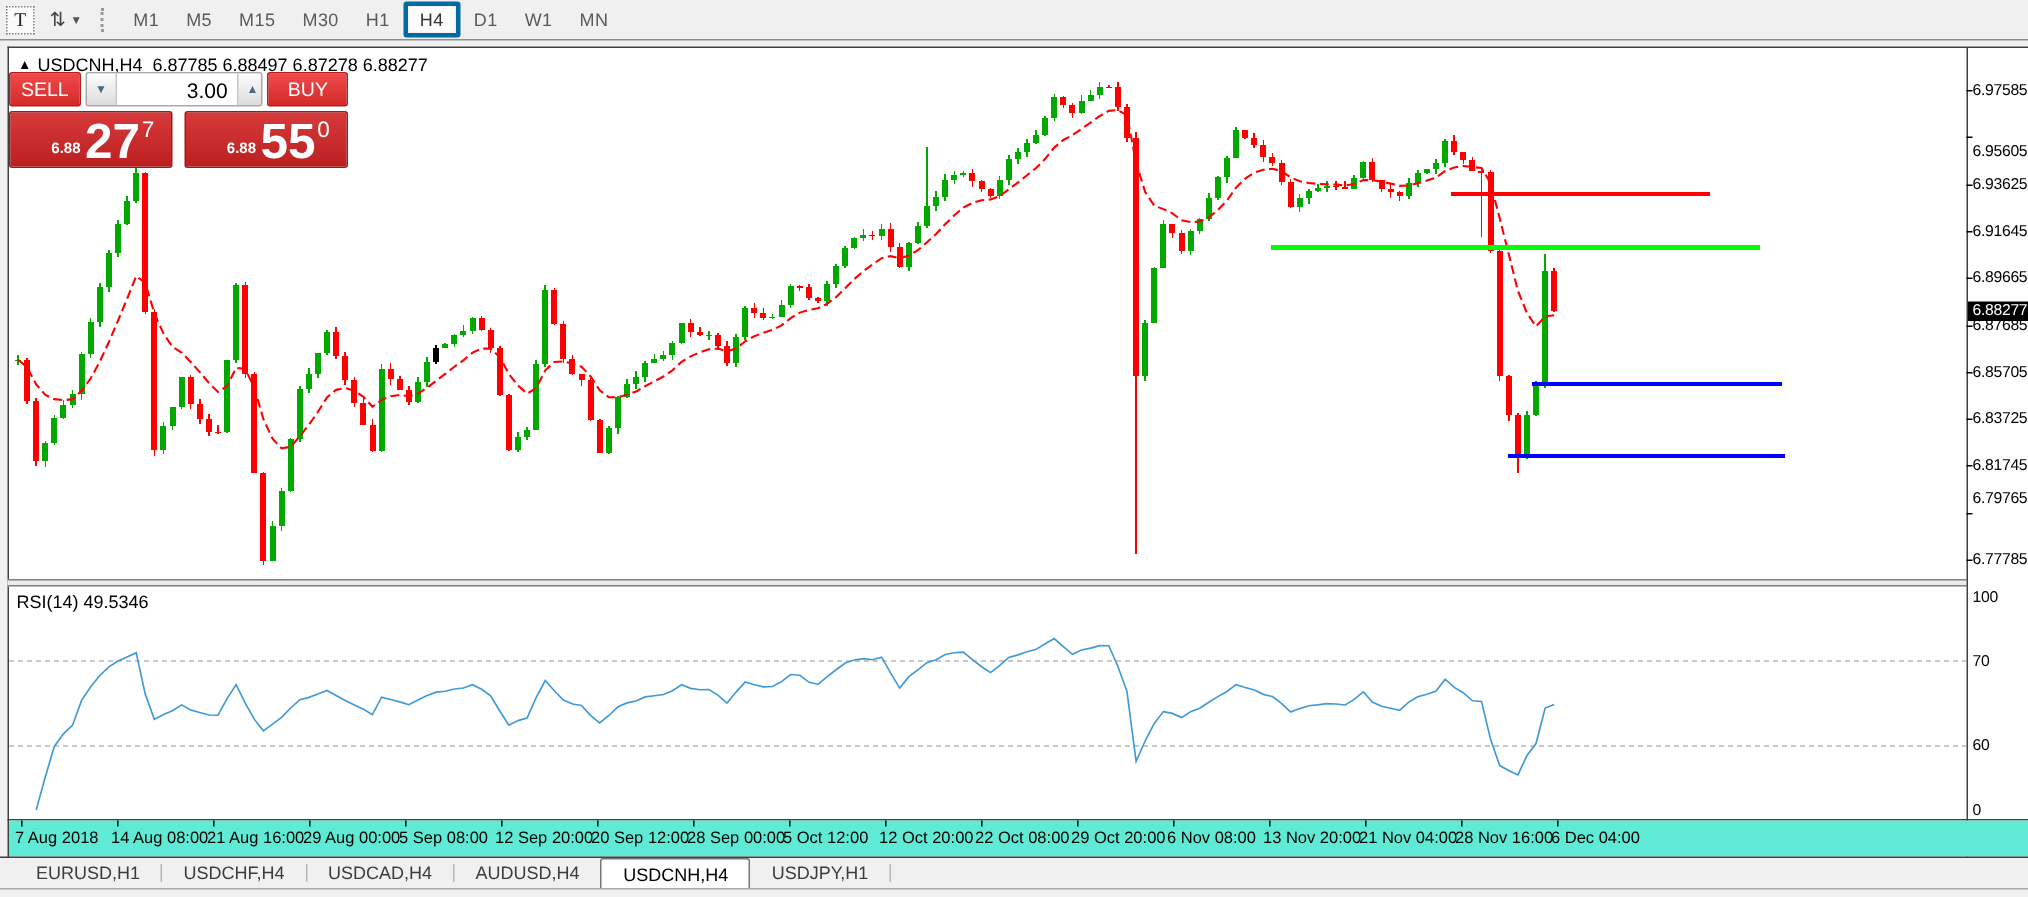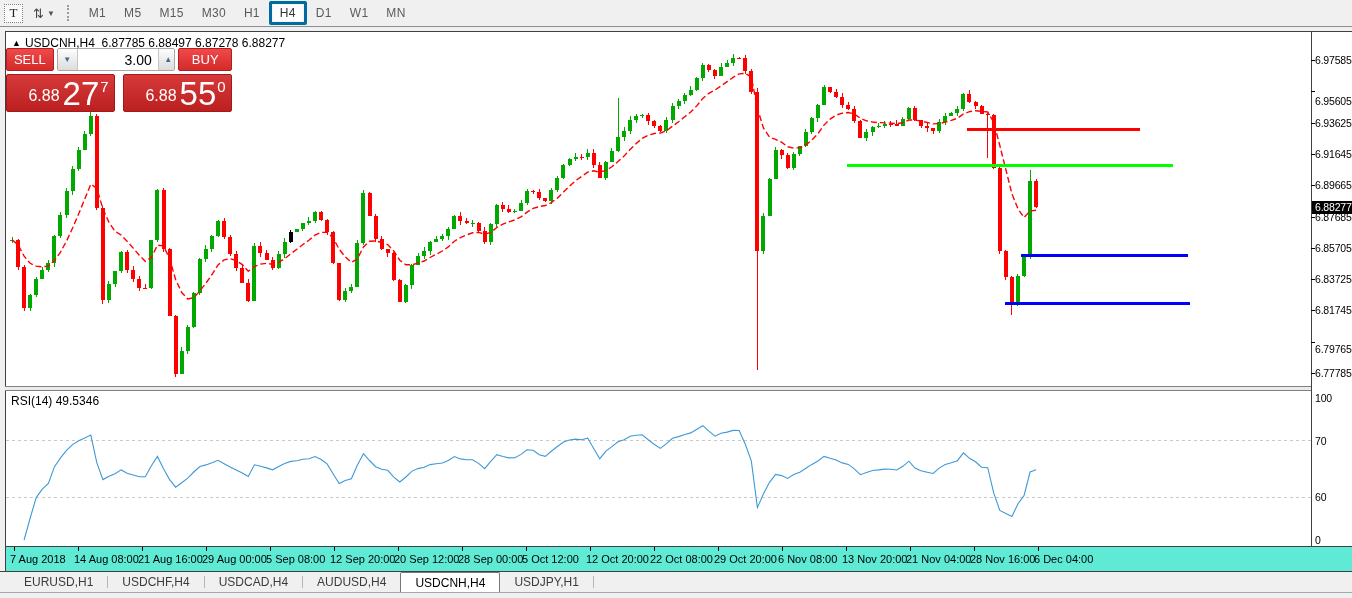--- a/index.html
+++ b/index.html
@@ -43,22 +43,22 @@
   .tbtn.sell{width:49px;}
   .tbtn.buy{width:55px;margin-left:3px;}
   .spin{display:flex;margin-left:3px;height:23px;border:1px solid #a9a9a9;border-radius:2px;overflow:hidden;box-sizing:border-box;background:#fff;}
   .spin-btn{width:20px;background:linear-gradient(#fdfdfd,#dcdcdc);border:0;color:#4a6a8a;font-size:8px;display:flex;align-items:center;justify-content:center;}
   .spin-btn.dn{border-right:1px solid #c5c5c5;}
   .spin-btn.up{border-left:1px solid #c5c5c5;}
   .spin input{width:72px;border:0;outline:none;text-align:right;font-size:14px;color:#000;padding-right:6px;font-family:inherit;}
   .pricebox{margin-top:3px;width:109px;height:38px;border-radius:2px;background:linear-gradient(#d63a3a,#bc1f1f);border:1px solid #a31818;
     color:#fff;display:flex;align-items:flex-end;justify-content:center;box-sizing:border-box;padding-bottom:2px;}
   .pricebox + .pricebox{margin-left:8px;}
-  .pb-base{font-size:16px;font-weight:normal;margin-right:3px;margin-bottom:4px;margin-left:16px;}
-  .pb-big{font-size:33px;line-height:30px;}
+  .pb-base{font-size:10px;font-weight:bold;margin-right:3px;margin-bottom:4px;margin-left:16px;}
+  .pb-big{font-size:33px;line-height:30px;font-weight:bold;}
   .pb-sup{font-size:15px;margin-bottom:14px;margin-left:1px;}
   
   .tabbar{left:0;top:572px;width:1352px;height:20px;background:#f0f0f0;display:flex;align-items:stretch;padding-left:10px;}
   .tab{padding:0 14px;font-size:12px;color:#3c3c3c;display:flex;align-items:center;position:relative;cursor:default;}
   .tab.active{background:#fff;border:1px solid #777;border-bottom:0;color:#000;z-index:2;border-radius:2px 2px 0 0;margin-top:0;}
   .tabdiv{width:1px;height:12px;background:#b5b5b5;align-self:center;}
   .bottomstrip{left:0;top:592px;width:1352px;height:6px;background:#f0f0f0;border-top:1px solid #a8a8a8;box-sizing:border-box;}
   svg{display:block;}
 </style>
 </head>
@@ -487,21 +487,21 @@
     <div class="axis-label" style="top: 179.2px;">6.89665</div>
     <div class="axis-tick" style="top: 185.2px;"></div>
     <div class="axis-label" style="top: 210.5px;">6.87685</div>
     <div class="axis-tick" style="top: 216.5px;"></div>
     <div class="axis-label" style="top: 241.8px;">6.85705</div>
     <div class="axis-tick" style="top: 247.8px;"></div>
     <div class="axis-label" style="top: 273.1px;">6.83725</div>
     <div class="axis-tick" style="top: 279.1px;"></div>
     <div class="axis-label" style="top: 304.4px;">6.81745</div>
     <div class="axis-tick" style="top: 310.4px;"></div>
-    <div class="axis-label" style="top: 343px;">6.79765</div>
+    <div class="axis-label" style="top: 326px;">6.79765</div>
     <div class="axis-tick" style="top: 341.7px;"></div>
     <div class="axis-label" style="top: 367px;">6.77785</div>
     <div class="axis-tick" style="top: 373px;"></div>
     <div class="axis-label" style="top: 392px;">100</div>
     <div class="axis-label" style="top: 434.6px;">70</div>
     <div class="axis-label" style="top: 491.4px;">60</div>
     <div class="axis-label" style="top: 534px;">0</div>
   </div>
 <div class="abs price-tag" id="priceTag" style="top: 200.642px;">6.88277</div>
 

